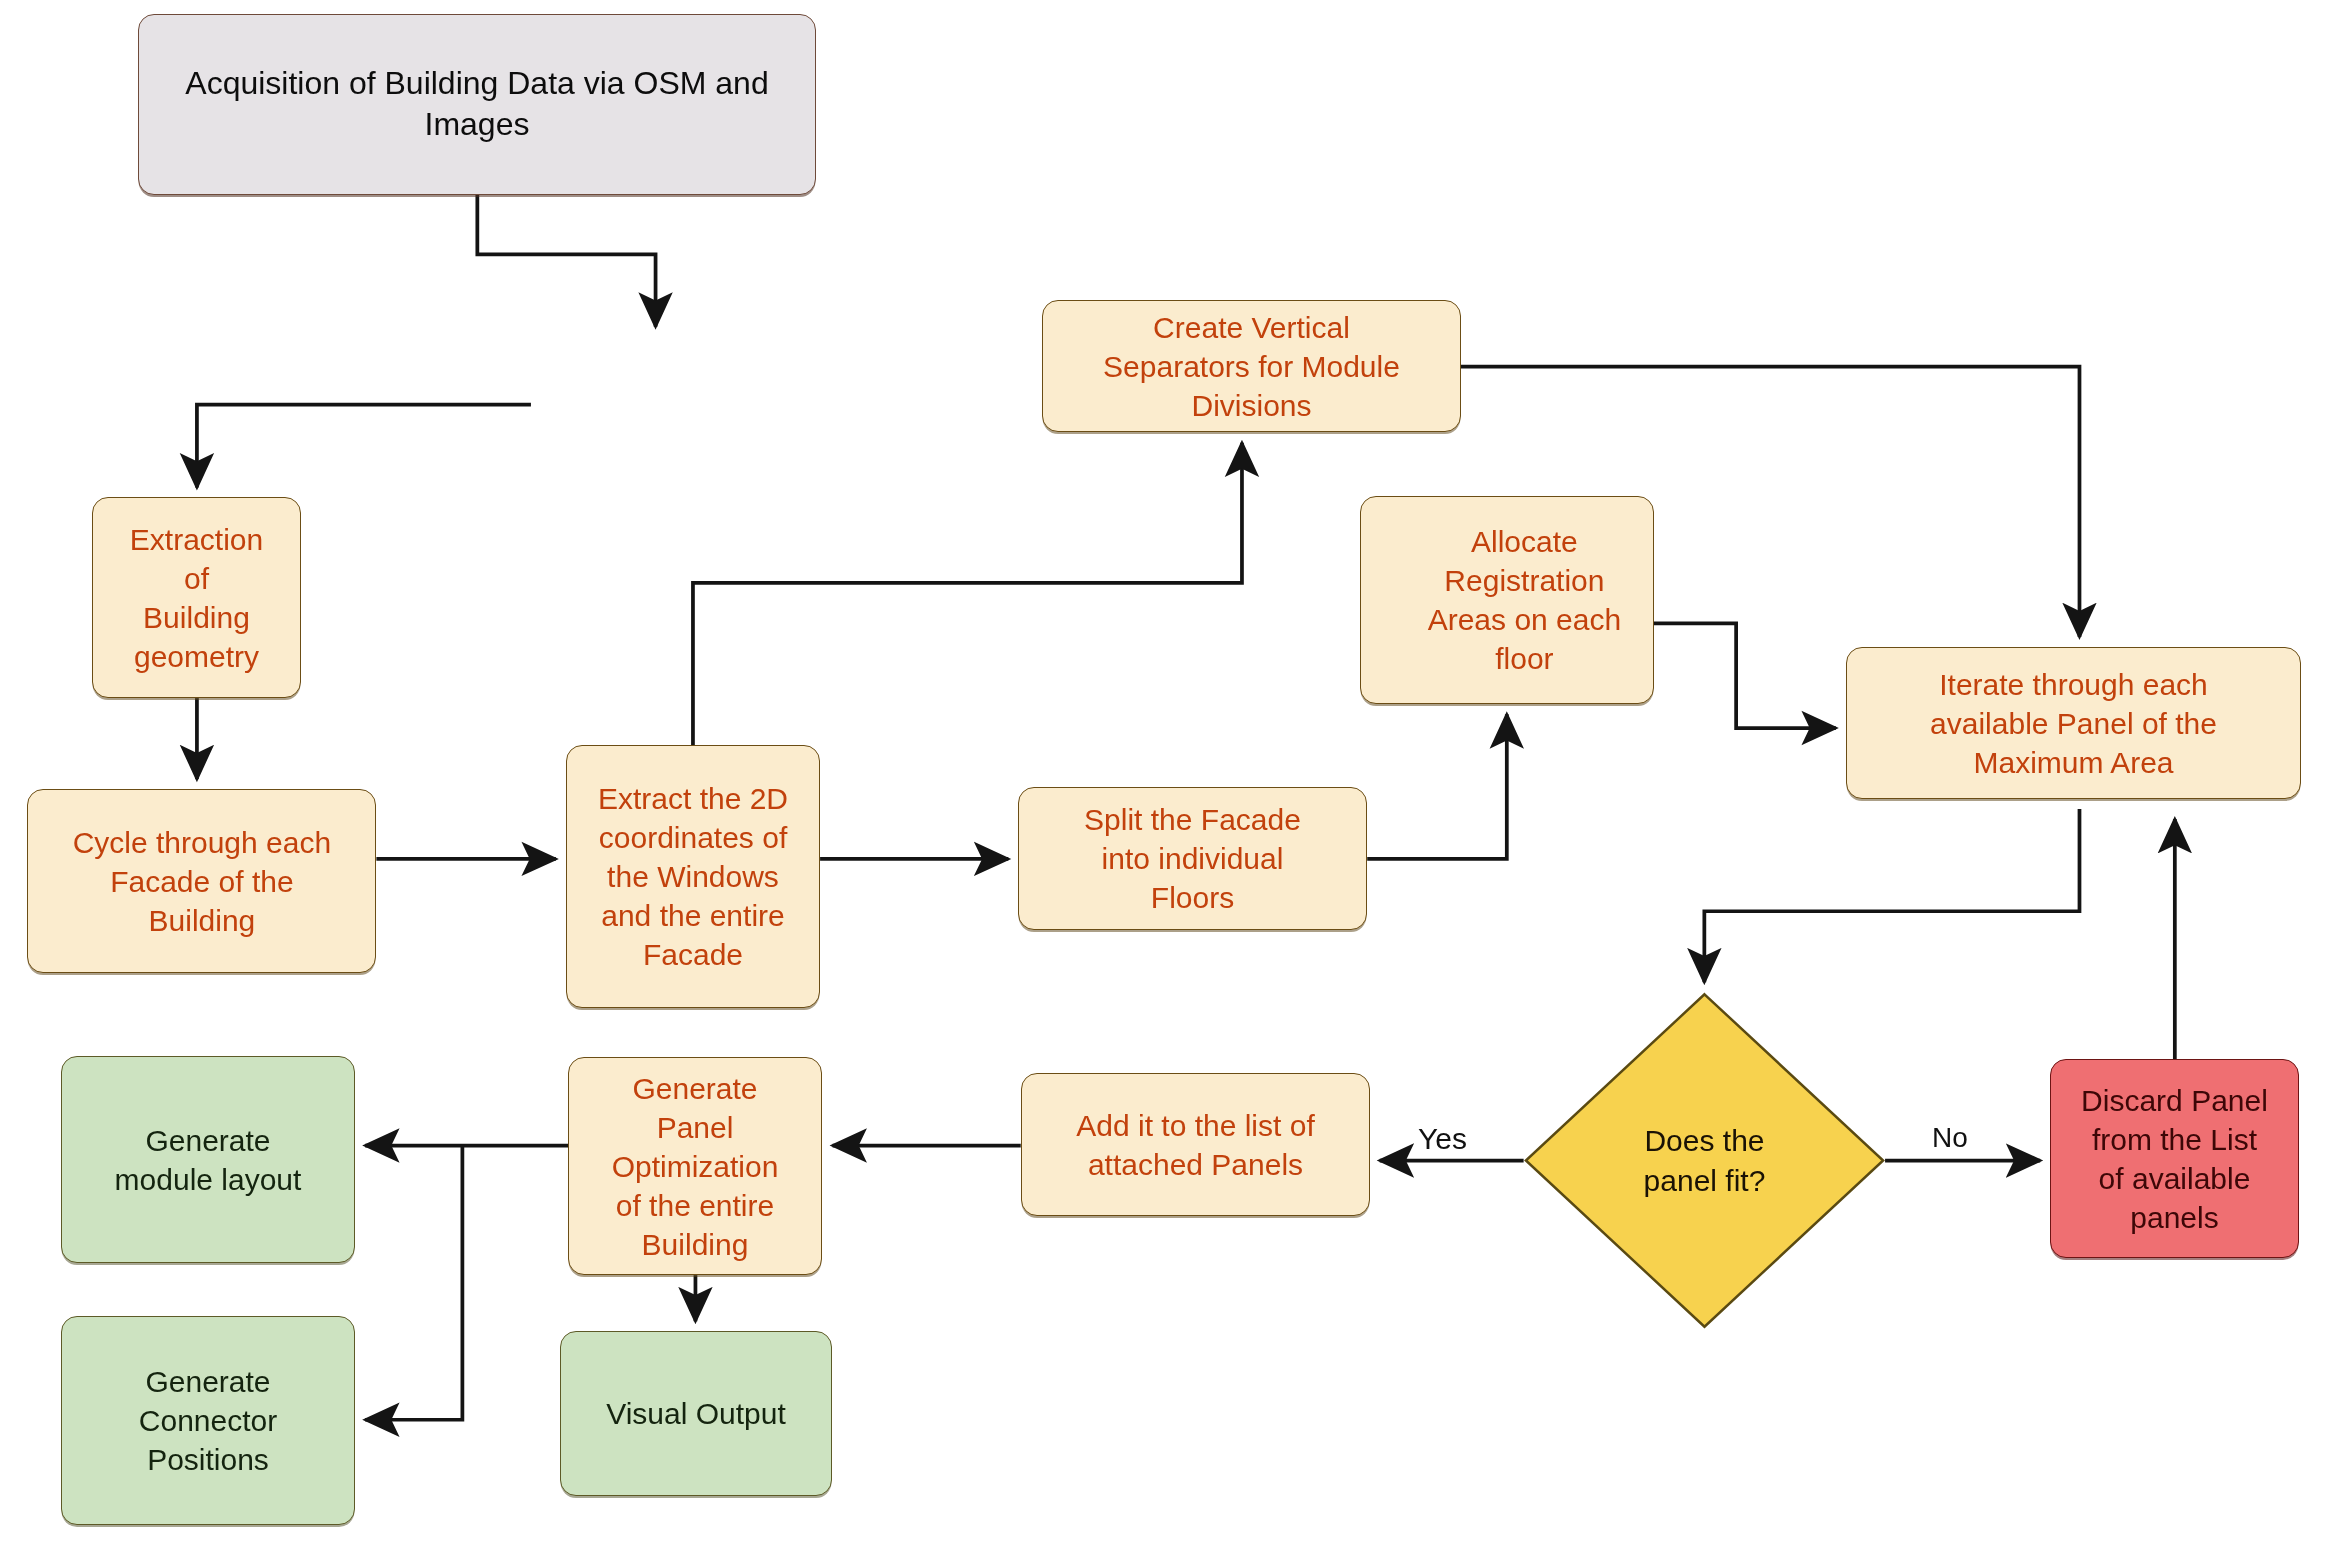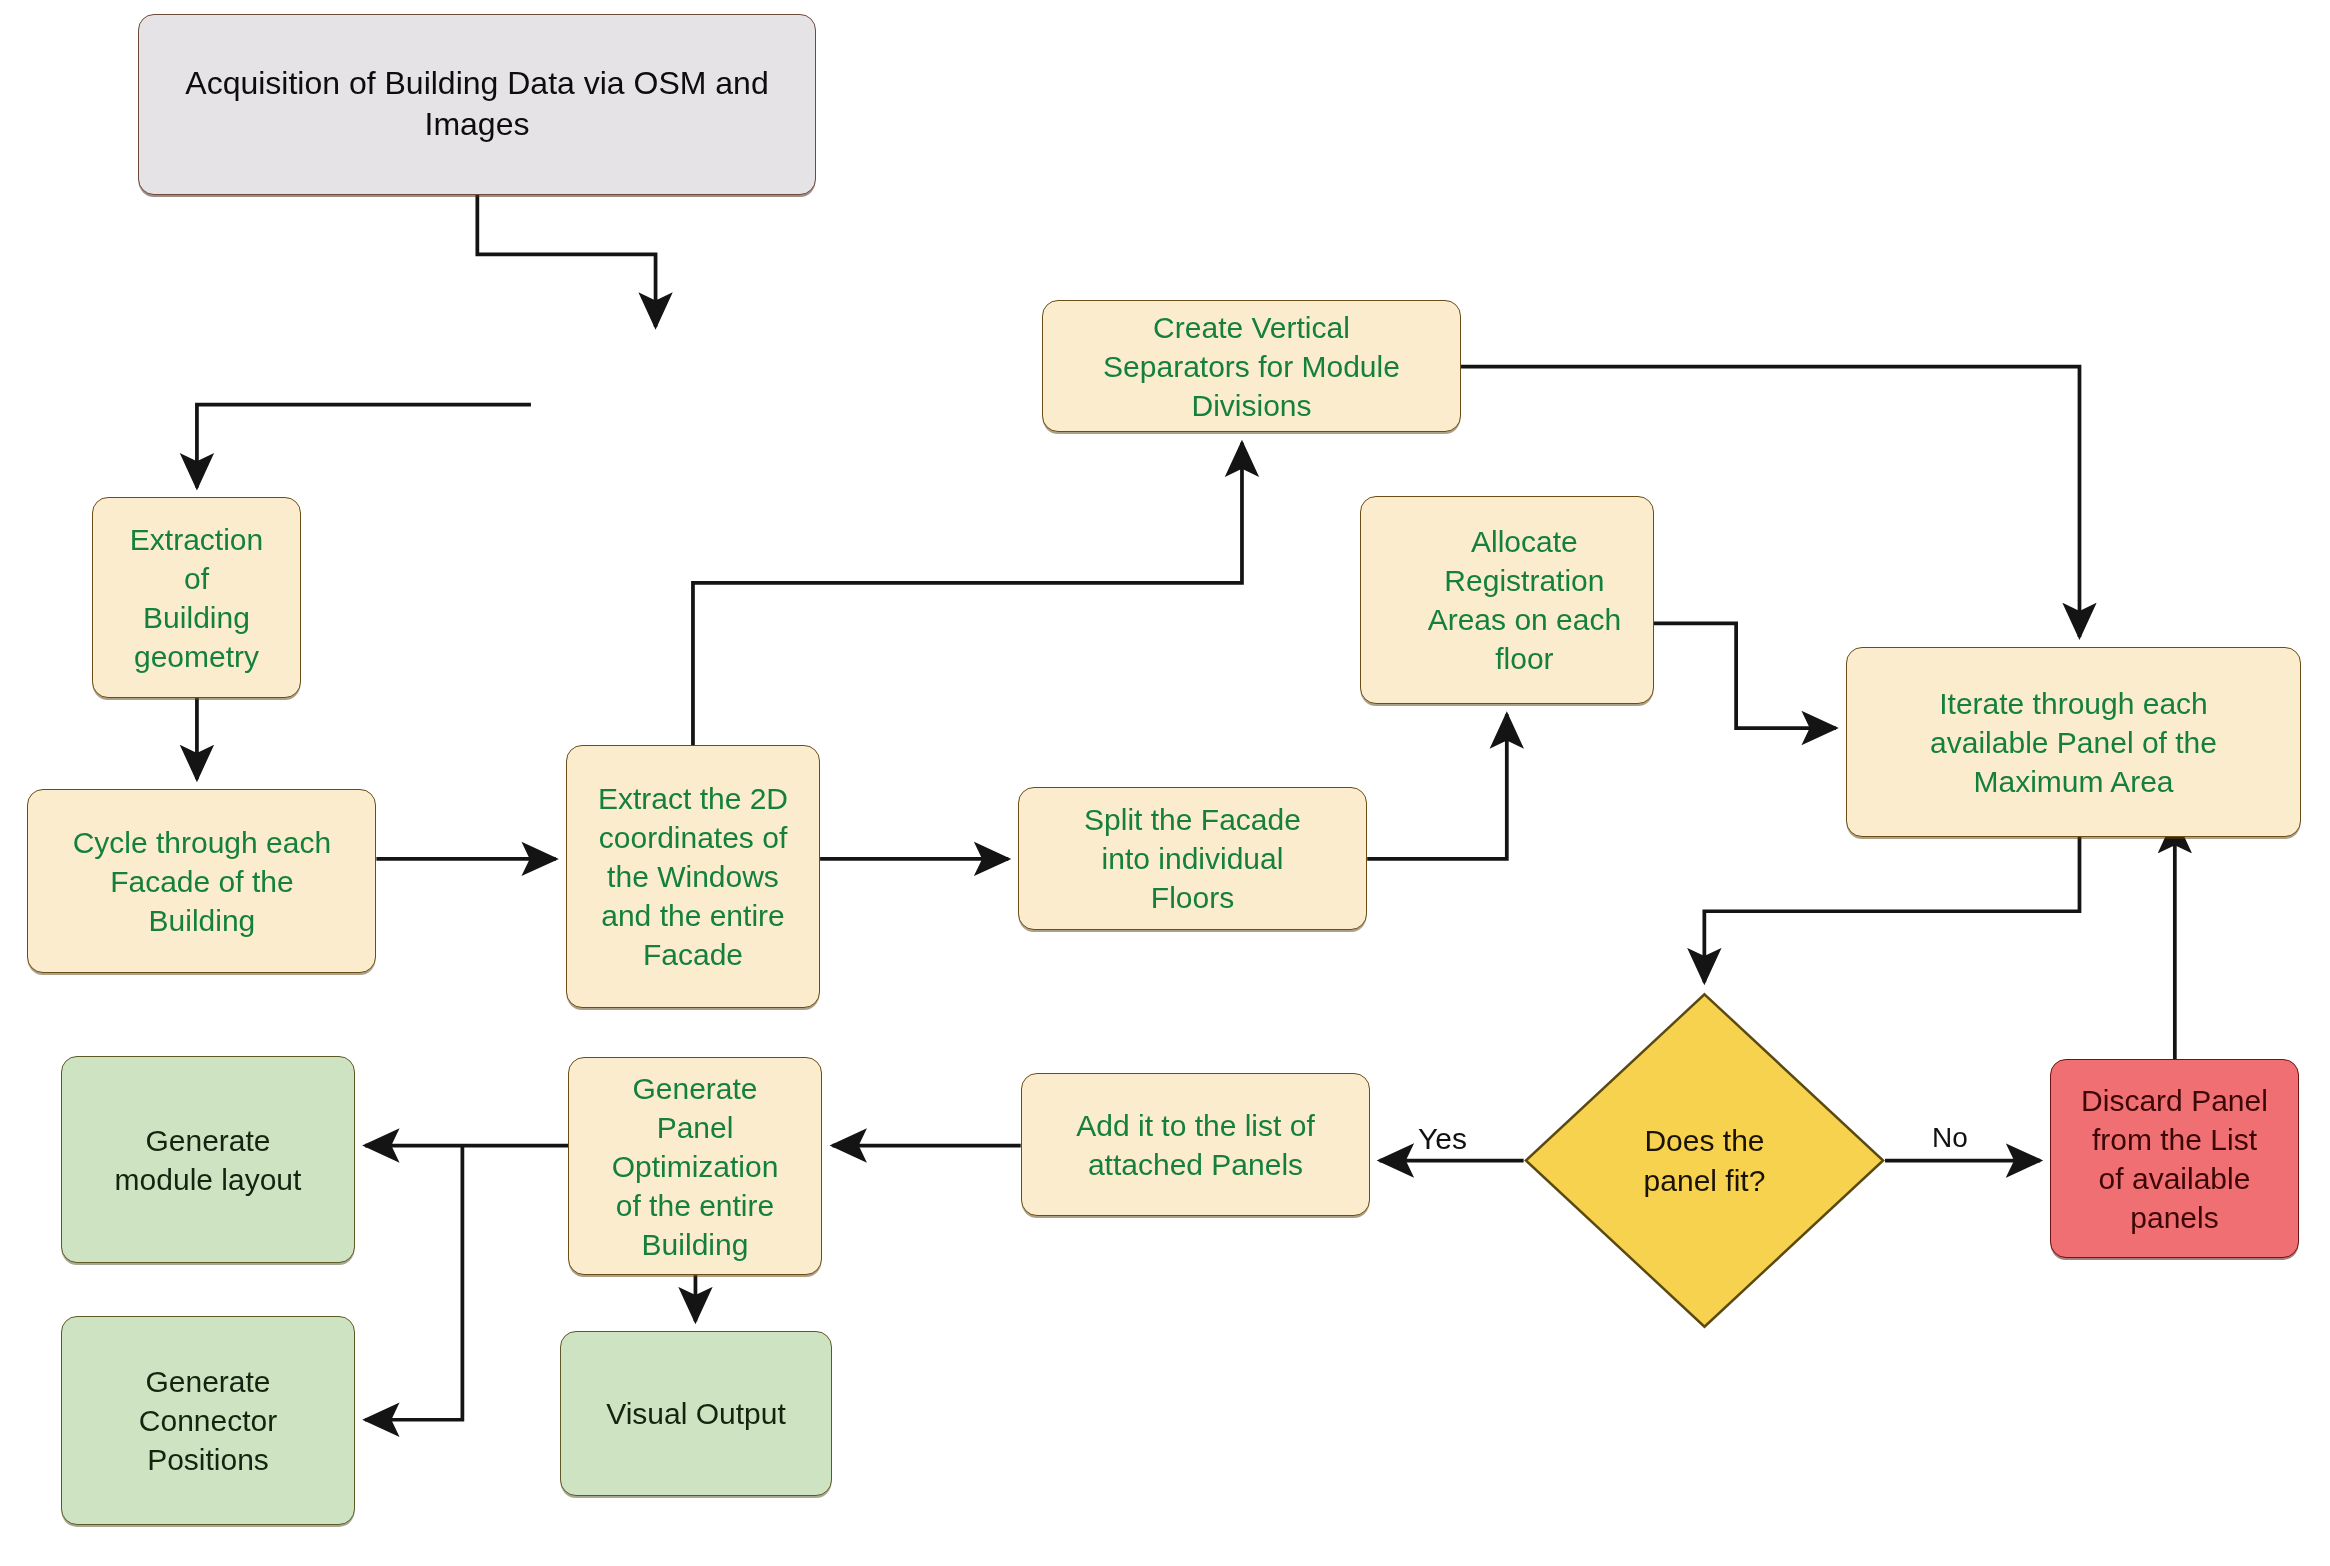--- a/index.html
+++ b/index.html
@@ -23,21 +23,21 @@
   }
   .n-gray{
     background:#e6e3e6;
     border:1.9px solid #6e4a3a;
     color:#0d0d0d;
     box-shadow:0 2.5px 0 -0.6px rgba(80,50,35,.55);
   }
   .n-yellow{
     background:#fbecce;
     border:1.9px solid #6b4d15;
-    color:#15803d;
+    color:#c2410c;
     box-shadow:0 2.5px 0 -0.6px rgba(90,65,20,.5);
     align-items:center;
   }
   .n-green{
     background:#cde3c1;
     border:1.9px solid #5d5a27;
     color:#14240f;
     box-shadow:0 2.5px 0 -0.6px rgba(80,80,40,.5);
   }
   .n-red{
@@ -140,21 +140,21 @@
 geometry</span>
   </div>
 
   <div class="node n-yellow" style="left:1360px;top:496px;width:294px;height:208px;font-size:30px;padding-left:41px;">
     <span>Allocate
 Registration
 Areas on each
 floor</span>
   </div>
 
-  <div class="node n-yellow" style="left:1846px;top:647px;width:455px;height:190px;font-size:30px;">
+  <div class="node n-yellow" style="left:1846px;top:647px;width:455px;height:152px;font-size:30px;">
     <span>Iterate through each
 available Panel of the
 Maximum Area</span>
   </div>
 
   <div class="node n-yellow" style="left:27.4px;top:789px;width:349px;height:184px;font-size:30px;">
     <span>Cycle through each
 Facade of the
 Building</span>
   </div>

